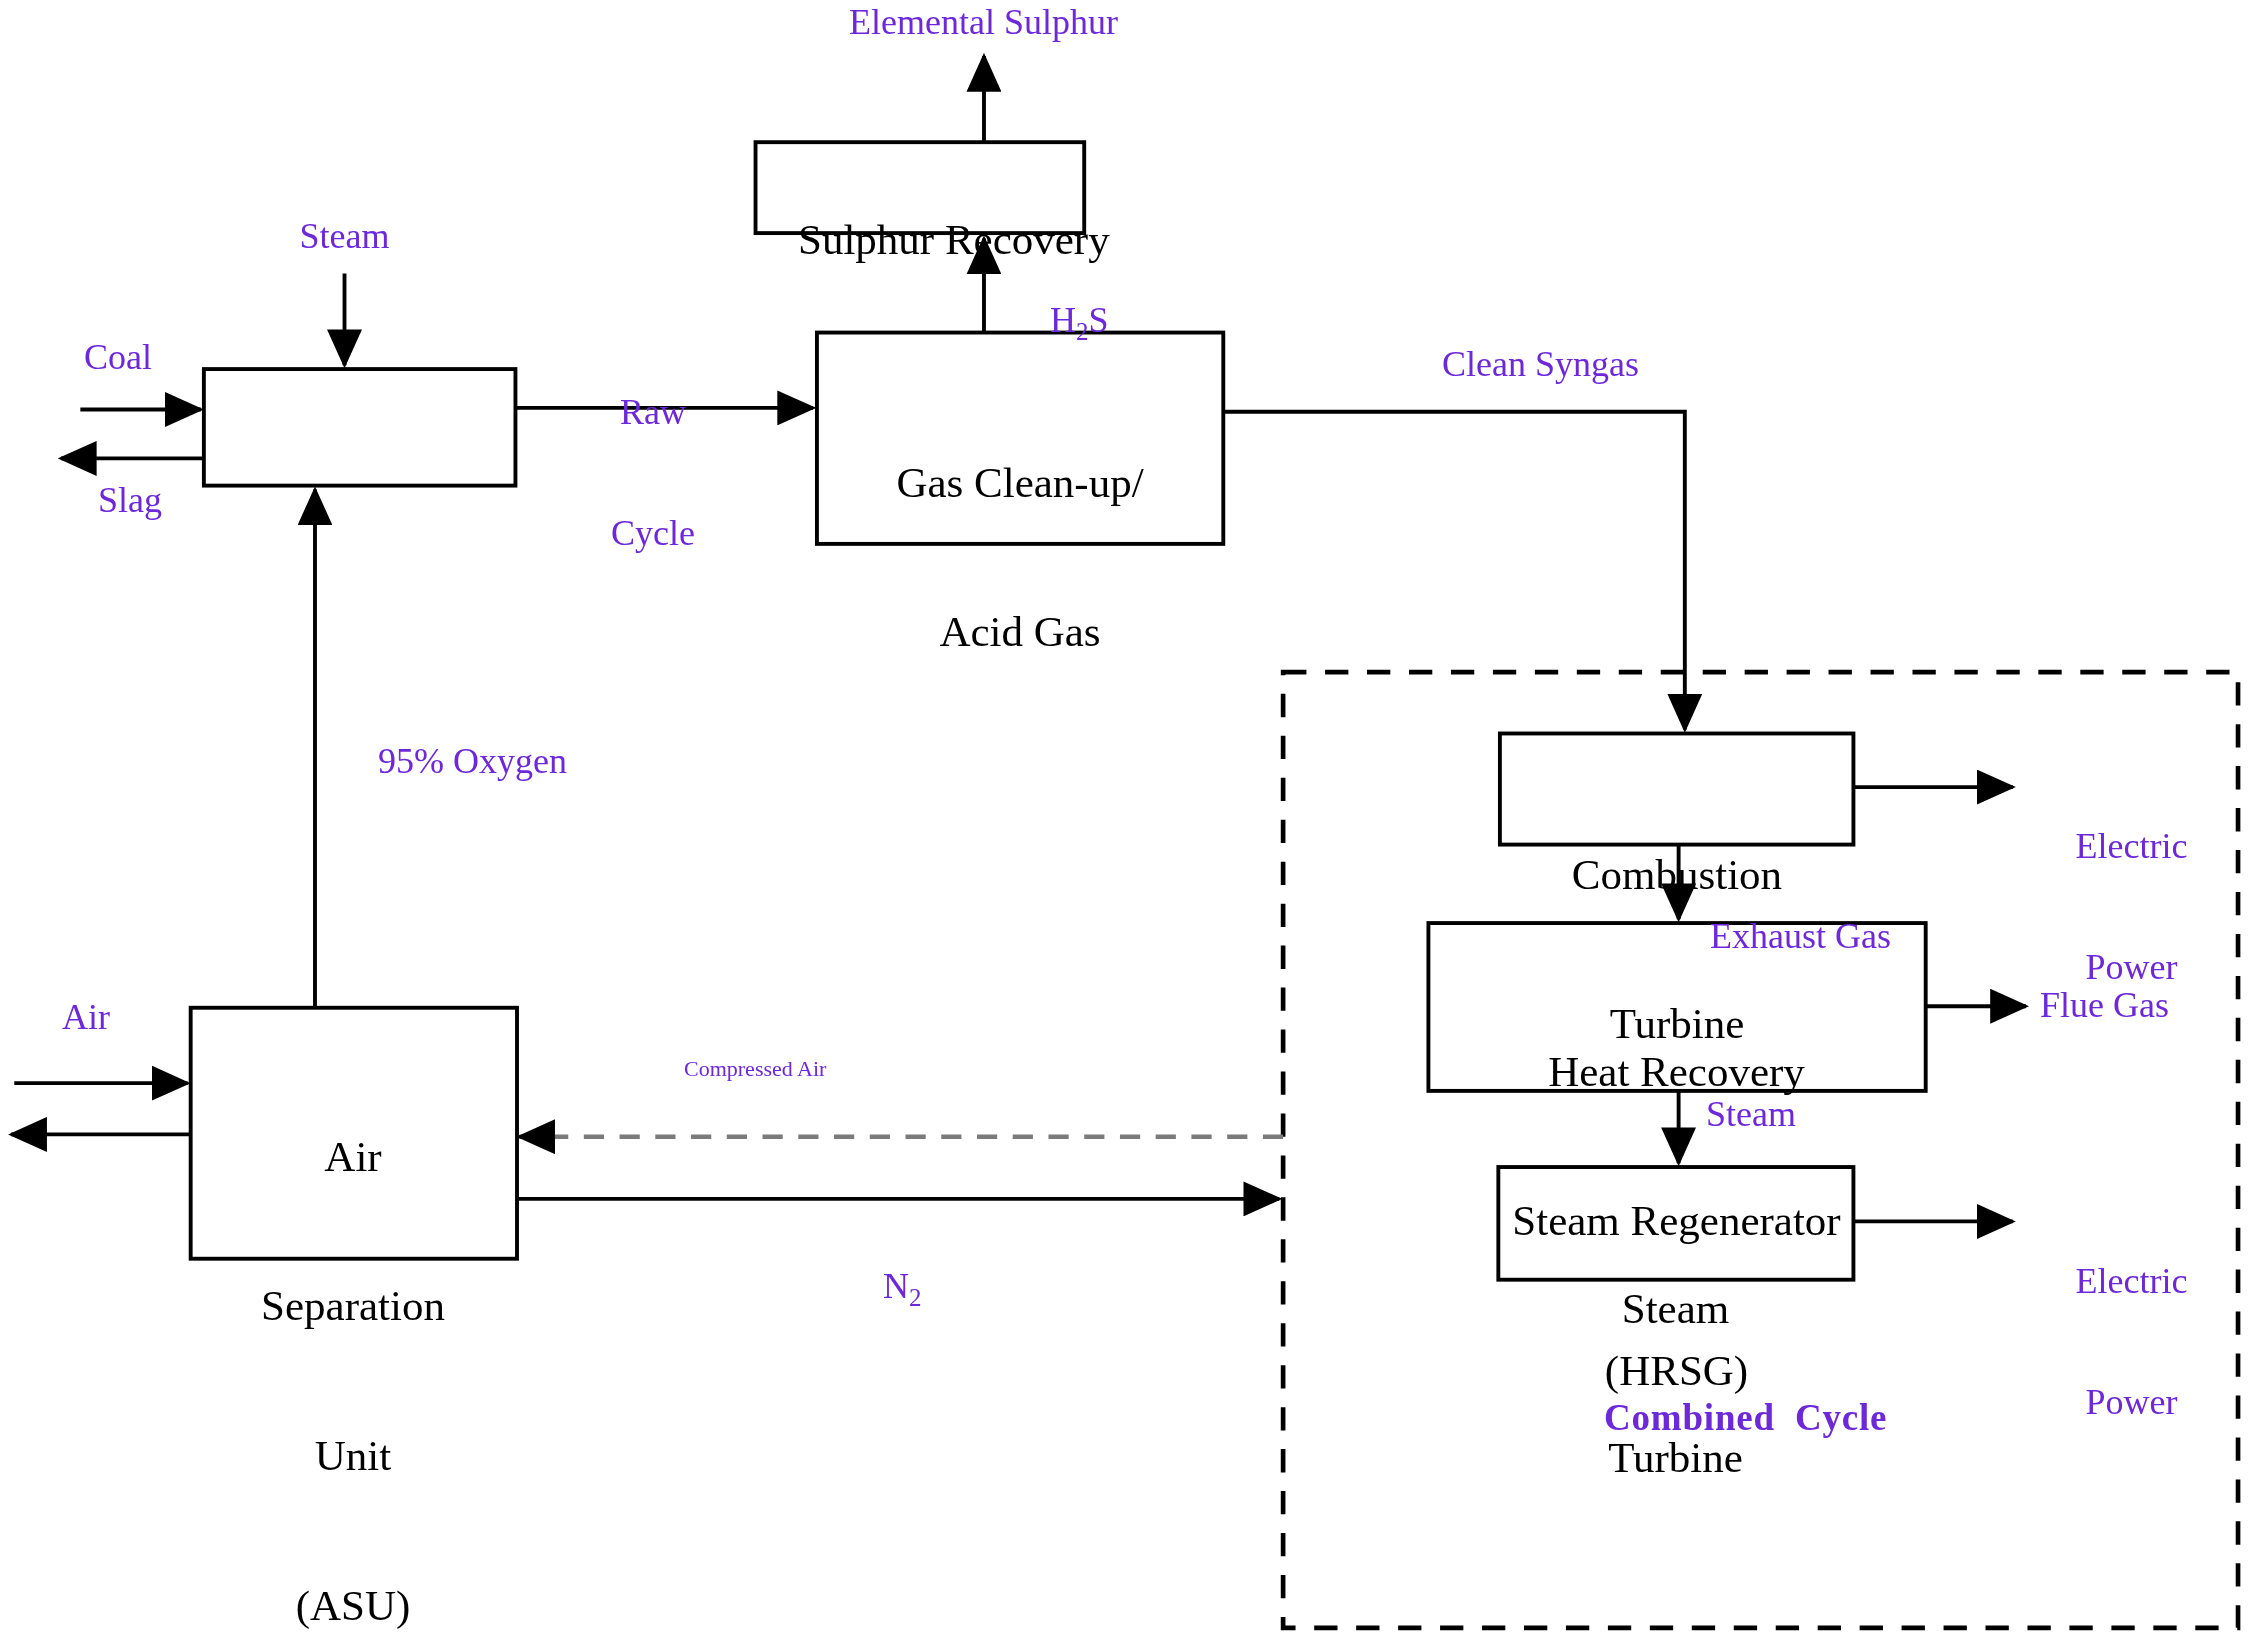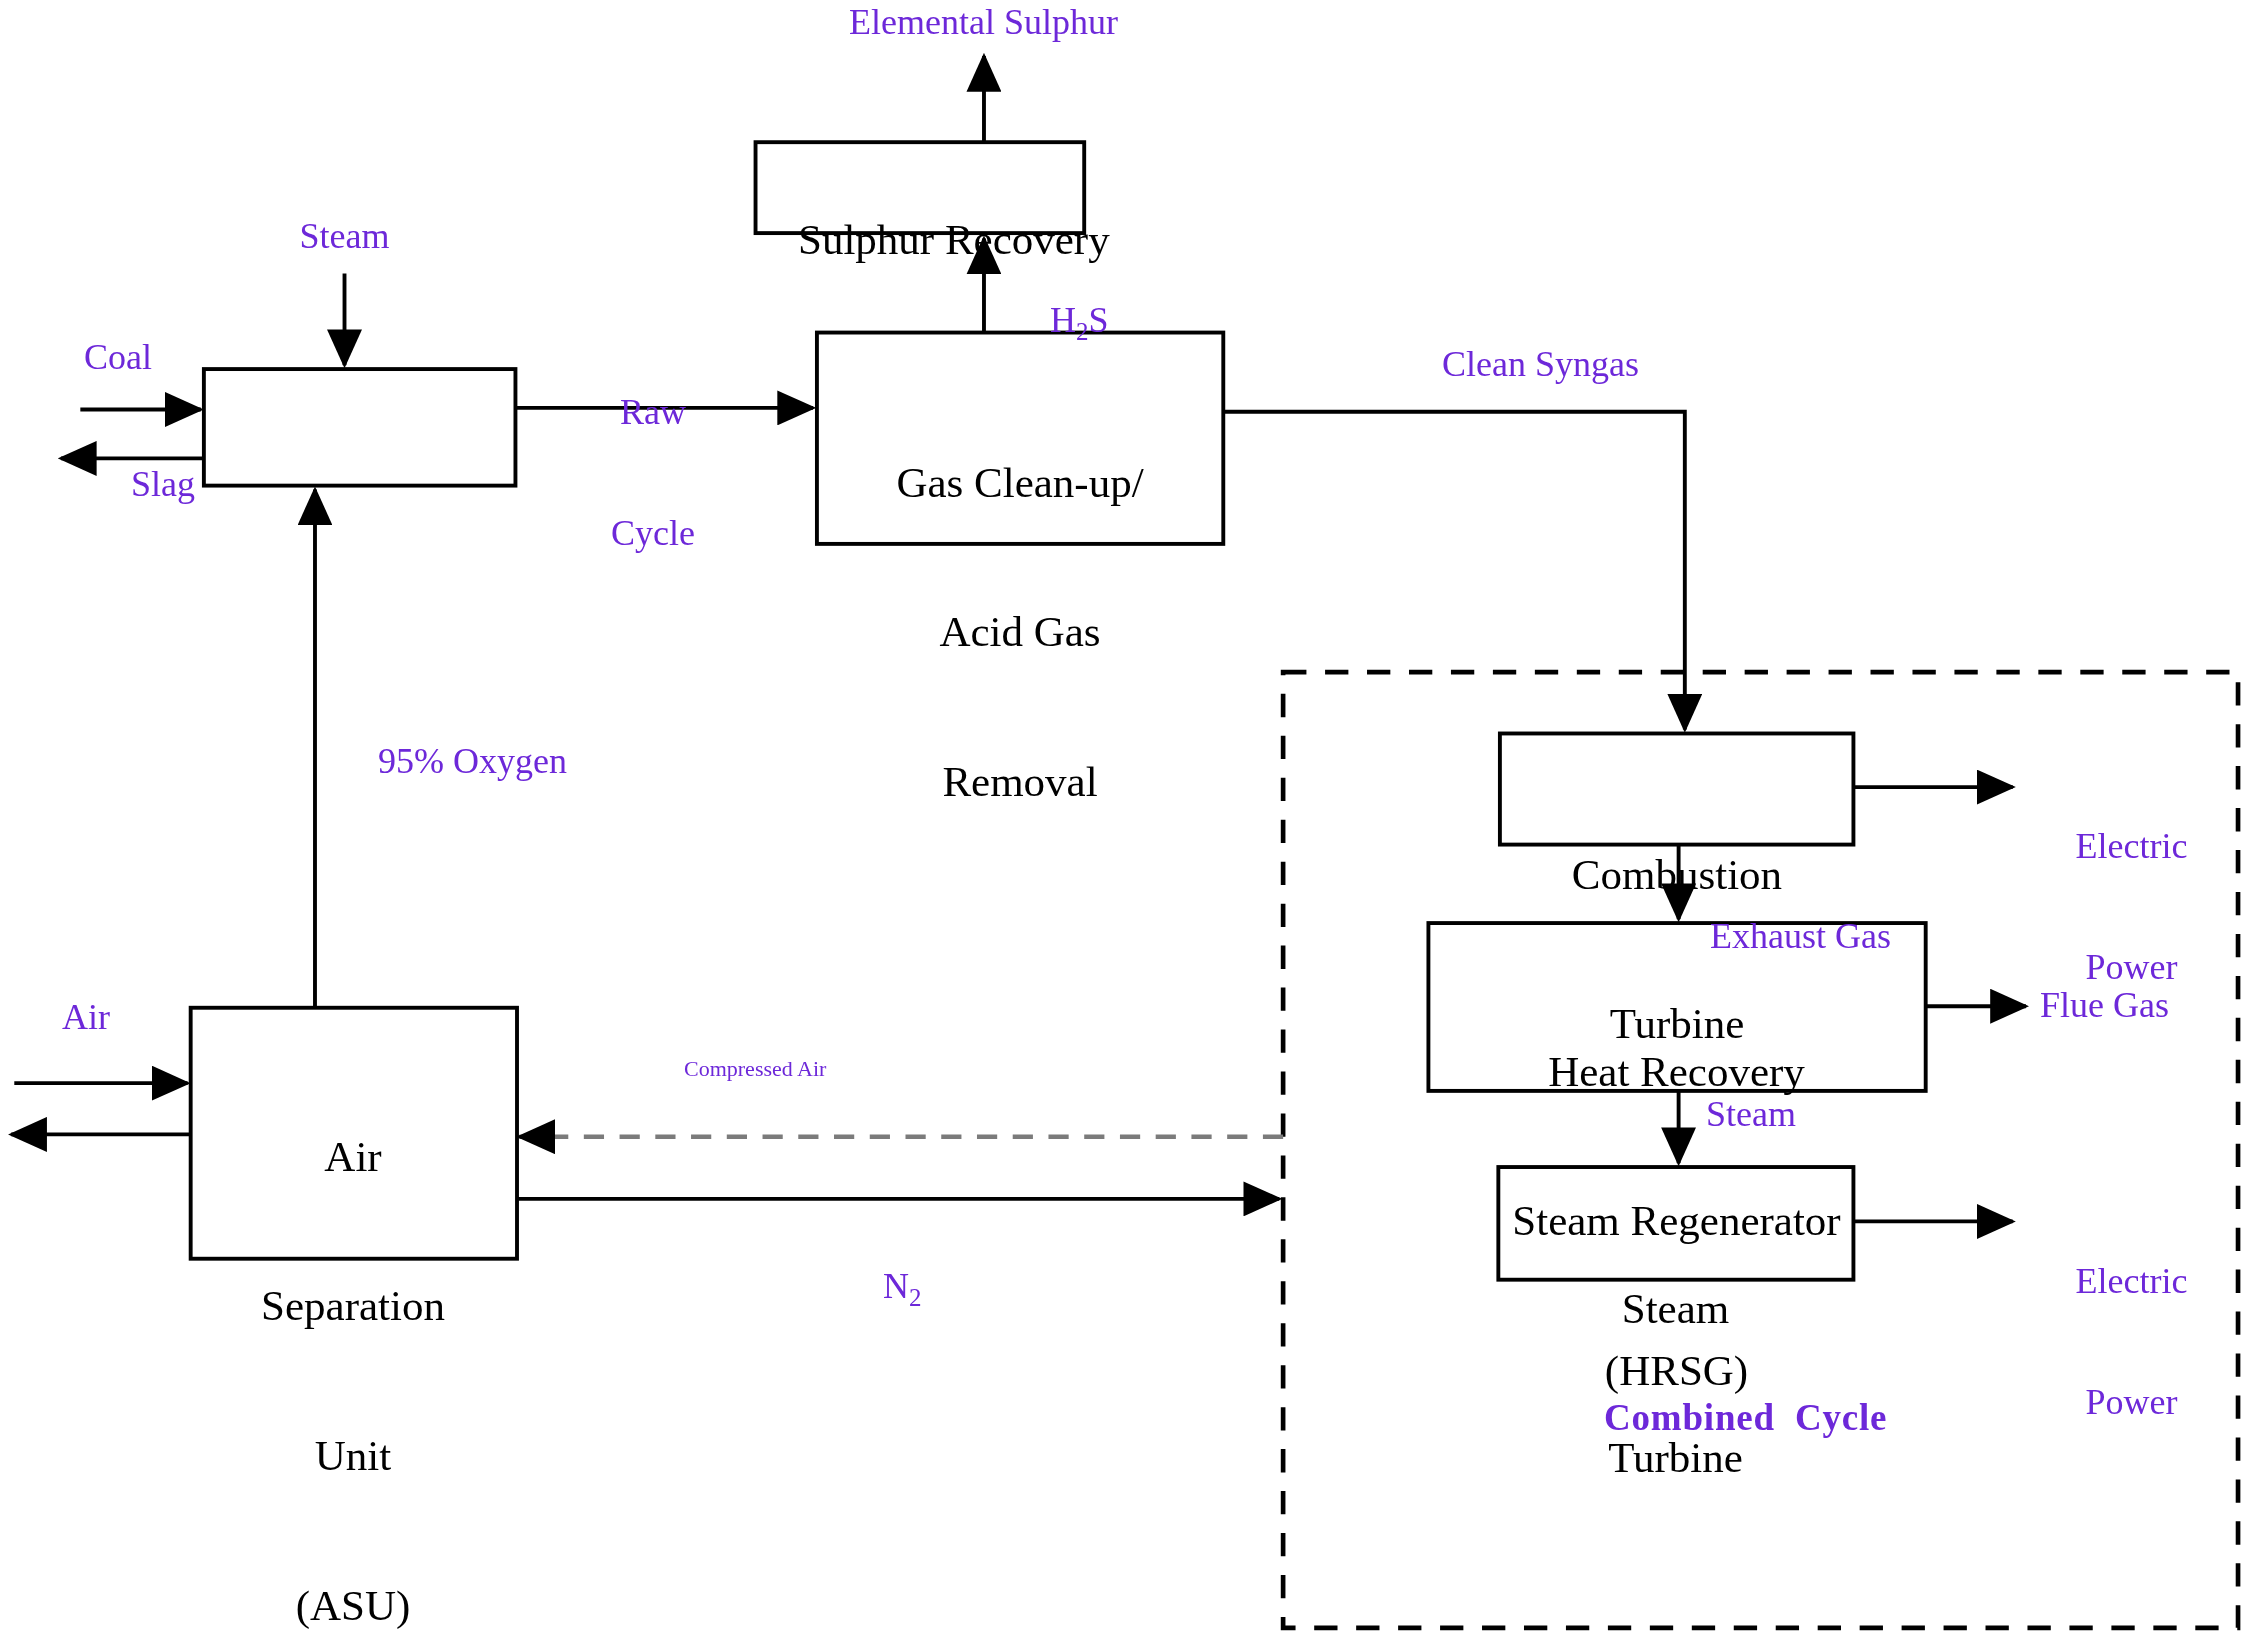--- a/index.html
+++ b/index.html
@@ -83,21 +83,20 @@
   </svg>
 
 
   <div class="blbl" style="left:755px;top:165px;width:329px;">
     <span>Sulphur Recovery</span>
   </div>
 
   <div class="blbl" style="left:817px;top:358px;width:406px;">
     <div>Gas Clean-up/</div>
     <div>Acid Gas</div>
-    <div>Removal</div>
   </div>
 
   <div class="blbl" style="left:190px;top:1032px;width:326px;">
     <div>Air</div>
     <div>Separation</div>
     <div>Unit</div>
     <div>(ASU)</div>
   </div>
 
   <div class="blbl" style="left:1500px;top:750px;width:354px;">
@@ -115,21 +114,21 @@
     <div>Steam</div>
     <div>Turbine</div>
   </div>
 
   <div class="lbl c" style="left:793px;top:1.6px;width:381px;">Elemental Sulphur</div>
 
   <div class="lbl c" style="left:251px;top:216px;width:187px;">Steam</div>
 
   <div class="lbl" style="left:84px;top:337px;">Coal</div>
 
-  <div class="lbl" style="left:98px;top:464px;margin-left:33px;">Slag</div>
+  <div class="lbl" style="left:98px;top:480px;">Slag</div>
 
   <div class="lbl c" style="left:548px;top:311px;width:210px;">
     <div>Raw</div>
     <div>Cycle</div>
   </div>
 
   <div class="lbl" style="left:1014px;top:260px;">
     <span>H</span><span class="sub">2</span><span>S</span>
   </div>
 

